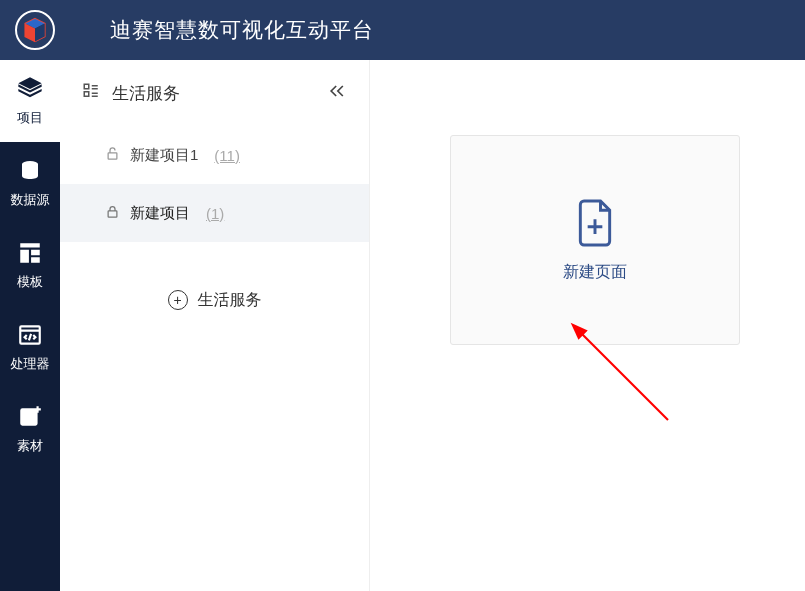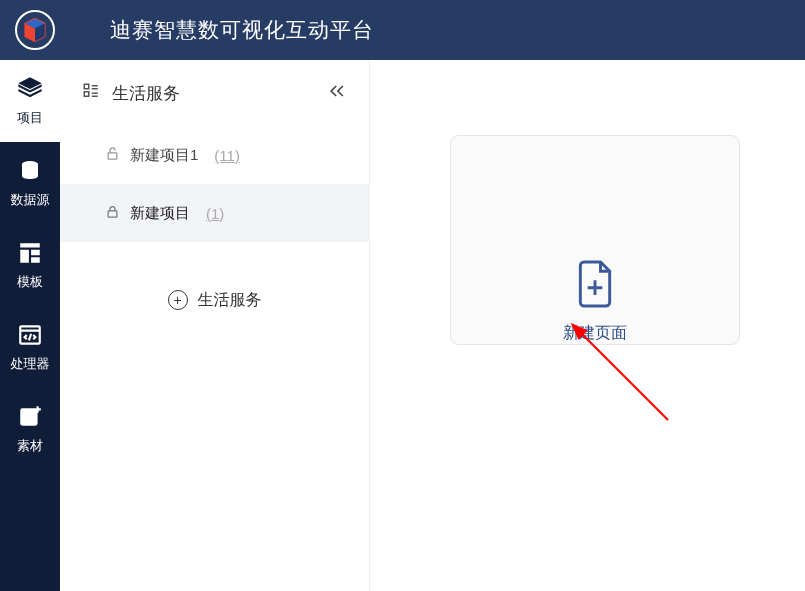--- a/index.html
+++ b/index.html
@@ -88,24 +88,24 @@
     
     .content {
       flex:1;
       background:#fff;
       position:relative;
       padding:75px 0 0 80px;
     }
     .new-page-card {
       width:290px; height:210px;
       border:1px solid #e5e5e5;
-      border-radius:9px;
+      border-radius:3px;
       background:#fafafa;
       display:flex; flex-direction:column;
-      align-items:center; justify-content:flex-end;
+      align-items:center; justify-content:center;
       gap:9px;
       cursor:pointer;
     }
     .new-page-card .file-icon { color:#3c5a99; }
     .new-page-label { color:#2c4b85; font-size:16px; }
 
     
     .arrow {
       position:absolute;
       left:198px; top:260px;

